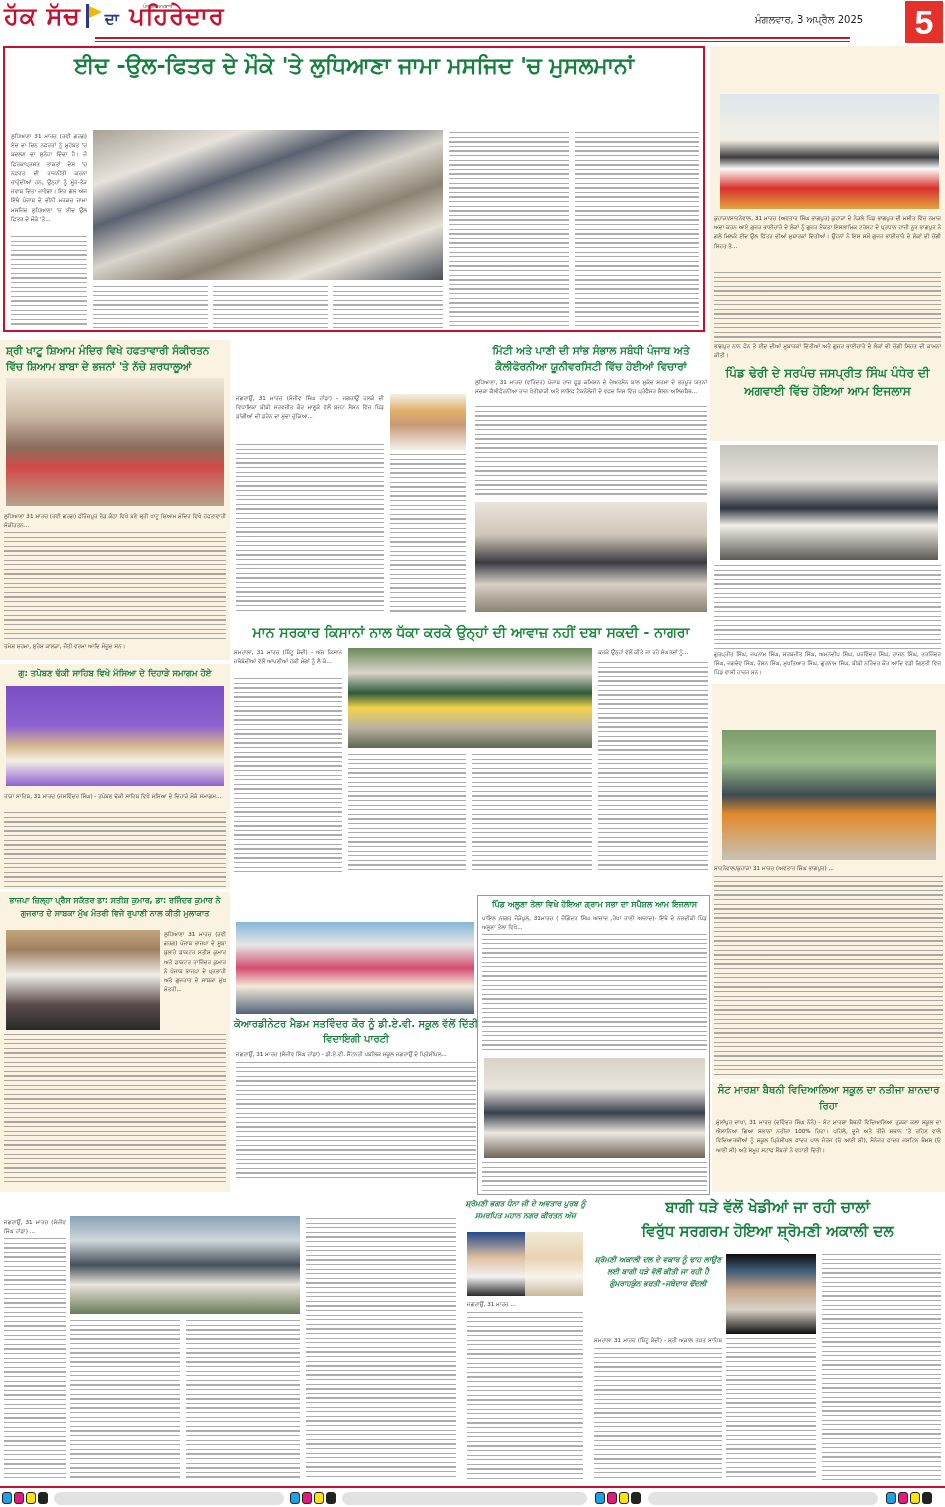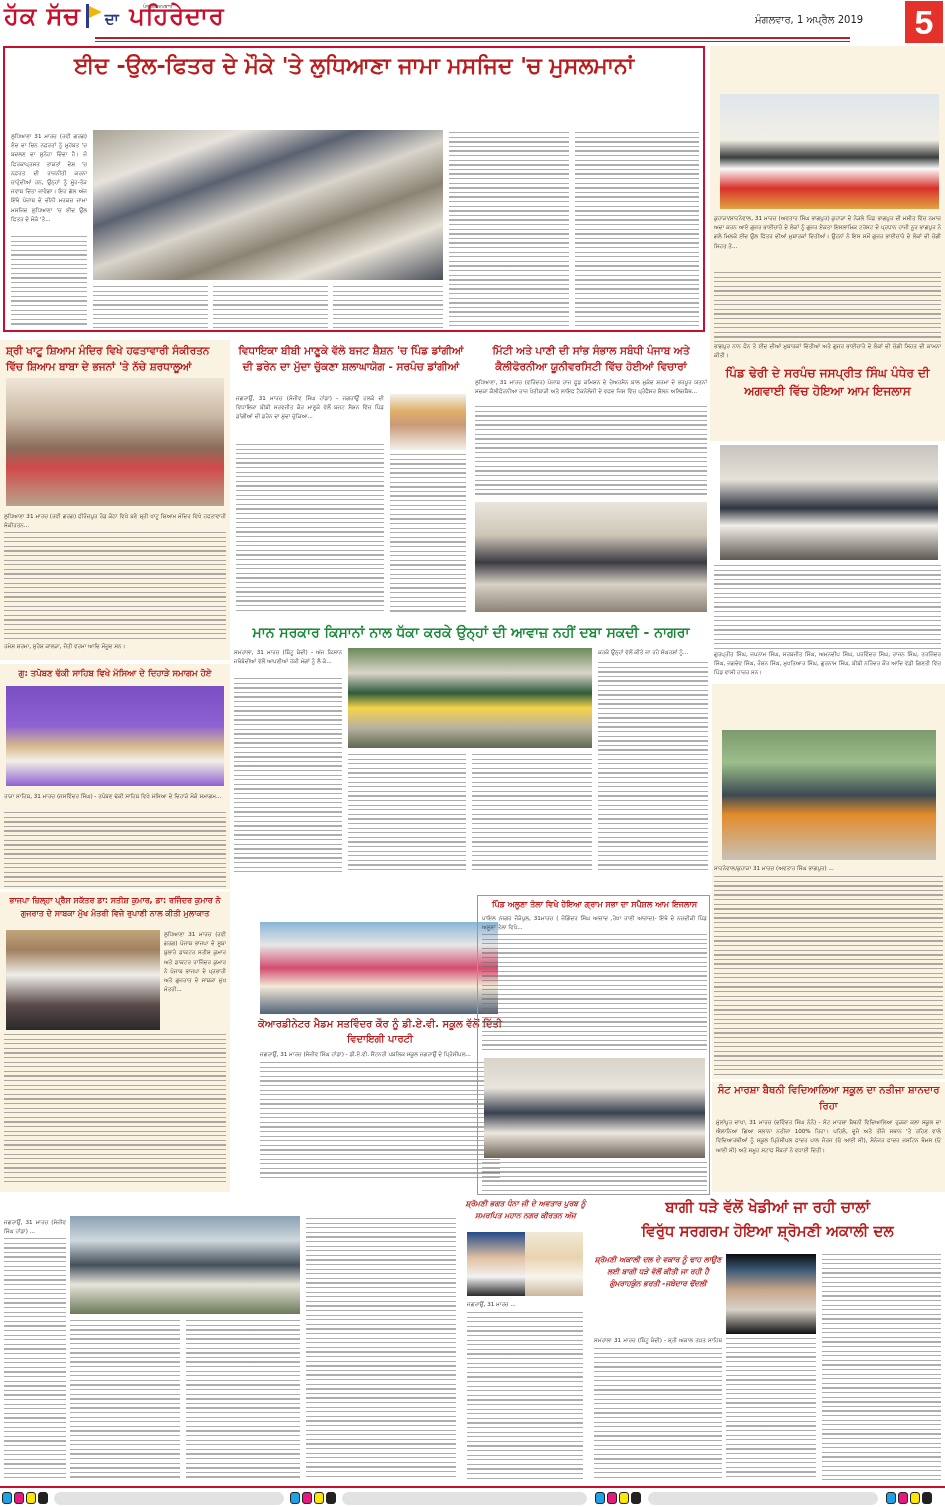--- a/index.html
+++ b/index.html
@@ -16,21 +16,21 @@
   .logo .mid { color: #2a3a8a; font-size: 15px; }
   .tagline { left: 143px; top: 3px; font-size: 5px; color: #555; }
   .rule1 { left: 95px; top: 37px; width: 755px; height: 2px; background: #b61e2a; }
   .rule2 { left: 95px; top: 41px; width: 755px; height: 1px; background: #b61e2a; }
   .dateline { left: 755px; top: 14px; font-size: 10px; color: #222; white-space: nowrap; }
   .pageno { left: 905px; top: 1px; width: 38px; height: 42px; background: #e4322b; color: #fff; font-weight: bold; font-size: 34px; text-align: center; line-height: 42px; font-family: "Liberation Sans", sans-serif; }
 
   
   .box { border: 1px solid #c8102e; }
   .cream { background: #fbf3e2; }
-  .headline { font-weight: bold; text-align: center; line-height: 1.25; color: #b91c1c; }
+  .headline { font-weight: bold; text-align: center; line-height: 1.25; color: #15803d; }
   .hl-green { color: #1a8a3a; }
   .hl-italic { font-style: italic; }
   .body-text { font-size: 5.6px; line-height: 9.2px; color: #333; text-align: justify; overflow: hidden; }
   .body-text:after { content: ""; }
   .lines { background: repeating-linear-gradient(180deg, #6a6a6a 0px, #6a6a6a 1.3px, transparent 1.3px, transparent 4.6px); opacity: .55; }
   .photo { overflow: hidden; }
 
   
   .ph-crowd { background: linear-gradient(160deg,#a8a294 0%,#e7e3dc 20%,#5b6170 35%,#d9d5cc 50%,#8b8373 65%,#e6e1d6 80%,#4a4f5a 100%); }
   .ph-mosque { background: linear-gradient(180deg,#dfe6ec 0%,#f3efe6 40%,#3c3d3f 55%,#fafafa 65%,#d9312c 82%,#e2a340 100%); }
@@ -56,21 +56,21 @@
 </head>
 <body>
 
 <div class="abs masthead">
   <div class="abs logo">
     <span>ਹੱਕ ਸੱਚ</span><span class="flag"></span><span class="mid">ਦਾ</span> <span>ਪਹਿਰੇਦਾਰ</span>
   </div>
   <div class="abs tagline">ਪੰਜਾਬੀ ਅਖ਼ਬਾਰ</div>
   <div class="abs rule1"></div>
   <div class="abs rule2"></div>
-  <div class="abs dateline">ਮੰਗਲਵਾਰ, 1 ਅਪ੍ਰੈਲ 2019</div>
+  <div class="abs dateline">ਮੰਗਲਵਾਰ, 3 ਅਪ੍ਰੈਲ 2025</div>
   <div class="abs pageno">5</div>
 </div>
 
 <div class="abs box" style="left:3px;top:46px;width:702px;height:286px;border-width:2px;">
   <div class="abs headline" style="left:0;top:4px;width:698px;font-size:22px;">ਈਦ -ਉਲ-ਫਿਤਰ ਦੇ ਮੌਕੇ 'ਤੇ ਲੁਧਿਆਣਾ ਜਾਮਾ ਮਸਜਿਦ 'ਚ ਮੁਸਲਮਾਨਾਂ</div>
   <div class="abs body-text" style="left:6px;top:84px;width:76px;height:100px;">ਲੁਧਿਆਣਾ 31 ਮਾਰਚ (ਰਵੀ ਗਰਗ) ਏਦ ਦਾ ਦਿਨ ਨਫ਼ਰਤਾਂ ਨੂੰ ਮੁਹੱਬਤ 'ਚ ਬਦਲਣ ਦਾ ਸੁਨੇਹਾ ਦਿੰਦਾ ਹੈ। ਜੋ ਫਿਰਕਾਪ੍ਰਸਤ ਤਾਕਤਾਂ ਦੇਸ਼ 'ਚ ਨਫ਼ਰਤ ਦੀ ਰਾਜਨੀਤੀ ਕਰਨਾ ਚਾਹੁੰਦੀਆਂ ਹਨ, ਉਨ੍ਹਾਂ ਨੂੰ ਮੂੰਹ-ਤੋੜ ਜਵਾਬ ਦਿੱਤਾ ਜਾਵੇਗਾ। ਇਹ ਗੱਲ ਅੱਜ ਇੱਥੇ ਪੰਜਾਬ ਦੇ ਦੀਨੀ ਮਰਕਜ਼ ਜਾਮਾ ਮਸਜਿਦ ਲੁਧਿਆਣਾ 'ਚ ਈਦ ਉਲ ਫਿਤਰ ਦੇ ਮੌਕੇ 'ਤੇ...</div>
   <div class="abs photo ph-crowd" style="left:88px;top:82px;width:350px;height:150px;"></div>
   <div class="abs lines" style="left:6px;top:188px;width:76px;height:90px;"></div>
   <div class="abs lines" style="left:88px;top:238px;width:115px;height:42px;"></div>
   <div class="abs lines" style="left:208px;top:238px;width:115px;height:42px;"></div>
@@ -89,21 +89,20 @@
 
 <div class="abs cream" style="left:0;top:340px;width:230px;height:320px;">
   <div class="abs headline" style="left:6px;top:2px;width:222px;font-size:10.5px;line-height:16px;text-align:left;">ਸ਼੍ਰੀ ਖਾਟੂ ਸ਼ਿਆਮ ਮੰਦਿਰ ਵਿਖੇ ਹਫਤਾਵਾਰੀ ਸੰਕੀਰਤਨ ਵਿੱਚ ਸ਼ਿਆਮ ਬਾਬਾ ਦੇ ਭਜਨਾਂ 'ਤੇ ਨੱਚੇ ਸ਼ਰਧਾਲੂਆਂ</div>
   <div class="abs photo ph-hall" style="left:6px;top:38px;width:218px;height:128px;"></div>
   <div class="abs body-text" style="left:4px;top:172px;width:222px;height:18px;">ਲੁਧਿਆਣਾ 31 ਮਾਰਚ (ਰਵੀ ਗਰਗ) ਫੀਰੋਜ਼ਪੁਰ ਰੋਡ ਕੋਠਾ ਵਿਖੇ ਬਣੇ ਸ਼੍ਰੀ ਖਾਟੂ ਸ਼ਿਆਮ ਮੰਦਿਰ ਵਿਖੇ ਹਫਤਾਵਾਰੀ ਸੰਕੀਰਤਨ...</div>
   <div class="abs lines" style="left:4px;top:192px;width:222px;height:108px;"></div>
   <div class="abs body-text" style="left:4px;top:302px;width:222px;height:10px;">ਰਮੇਸ਼ ਸ਼ਰਮਾ, ਸੁਰੇਸ਼ ਕਾਲੜਾ, ਜੋਤੀ ਵਰਮਾ ਆਦਿ ਮੌਜੂਦ ਸਨ।</div>
 </div>
 
 <div class="abs" style="left:232px;top:340px;width:238px;height:280px;">
-  <div class="abs headline" style="left:2px;top:2px;width:234px;font-size:10.5px;line-height:16px;">ਵਿਧਾਇਕਾ ਬੀਬੀ ਮਾਣੂਕੇ ਵੱਲੋ ਬਜਟ ਸ਼ੈਸ਼ਨ 'ਚ ਪਿੰਡ ਡਾਂਗੀਆਂ ਦੀ ਡਰੇਨ ਦਾ ਮੁੱਦਾ ਚੁੱਕਣਾ ਸ਼ਲਾਘਾਯੋਗ - ਸਰਪੰਚ ਡਾਂਗੀਆਂ</div>
   <div class="abs body-text" style="left:4px;top:54px;width:148px;height:46px;">ਜਗਰਾਉਂ, 31 ਮਾਰਚ (ਸੰਜੀਵ ਸਿੰਘ ਹਾਂਡਾ) - ਜਗਰਾਉਂ ਹਲਕੇ ਦੀ ਵਿਧਾਇਕਾ ਬੀਬੀ ਸਰਵਜੀਤ ਕੌਰ ਮਾਣੂਕੇ ਵੱਲੋਂ ਬਜਟ ਸੈਸ਼ਨ ਵਿੱਚ ਪਿੰਡ ਡਾਂਗੀਆਂ ਦੀ ਡਰੇਨ ਦਾ ਮੁੱਦਾ ਚੁੱਕਿਆ...</div>
   <div class="abs photo ph-portrait" style="left:158px;top:54px;width:76px;height:56px;background:linear-gradient(180deg,#f3f0ea 0%,#e0b06a 30%,#c99a78 55%,#f3f0ea 100%);"></div>
   <div class="abs lines" style="left:4px;top:104px;width:148px;height:170px;"></div>
   <div class="abs lines" style="left:158px;top:114px;width:76px;height:160px;"></div>
 </div>
 
 <div class="abs" style="left:473px;top:340px;width:236px;height:280px;">
   <div class="abs headline" style="left:0;top:2px;width:236px;font-size:10.5px;line-height:16px;">ਮਿੱਟੀ ਅਤੇ ਪਾਣੀ ਦੀ ਸਾਂਭ ਸੰਭਾਲ ਸਬੰਧੀ ਪੰਜਾਬ ਅਤੇ ਕੈਲੀਫੋਰਨੀਆ ਯੂਨੀਵਰਸਿਟੀ ਵਿੱਚ ਹੋਈਆਂ ਵਿਚਾਰਾਂ</div>
   <div class="abs body-text" style="left:2px;top:38px;width:232px;height:26px;">ਲੁਧਿਆਣਾ, 31 ਮਾਰਚ (ਵਰਿੰਦਰ) ਪੰਜਾਬ ਰਾਜ ਫੂਡ ਕਮਿਸ਼ਨ ਦੇ ਚੇਅਰਮੈਨ ਬਾਲ ਮੁਕੰਦ ਸ਼ਰਮਾ ਦੇ ਭਰਪੂਰ ਯਤਨਾਂ ਸਦਕਾ ਕੈਲੀਫੋਰਨੀਆ ਰਾਜ ਖੇਤੀਬਾੜੀ ਅਤੇ ਲਾਇਫ ਟੈਕਨੋਲੋਜੀ ਦੇ ਵਫਦ ਜਿਸ ਵਿੱਚ ਪ੍ਰੋਫੈਸਰ ਸ਼ੈਲਨ ਅਲਿਜ਼ਬੈਥ...</div>
   <div class="abs lines" style="left:2px;top:66px;width:232px;height:90px;"></div>
@@ -131,21 +130,21 @@
   <div class="abs body-text" style="left:4px;top:128px;width:222px;height:18px;">ਰਾੜਾ ਸਾਹਿਬ, 31 ਮਾਰਚ (ਜਸਵਿੰਦਰ ਸਿੰਘ) - ਤਪੋਬਣ ਢੱਕੀ ਸਾਹਿਬ ਵਿਖੇ ਮੱਸਿਆ ਦੇ ਦਿਹਾੜੇ ਮੌਕੇ ਸਮਾਗਮ...</div>
   <div class="abs lines" style="left:4px;top:148px;width:222px;height:75px;"></div>
 </div>
 
 <div class="abs cream" style="left:712px;top:684px;width:233px;height:395px;">
   <div class="abs photo ph-street" style="left:10px;top:46px;width:214px;height:130px;"></div>
   <div class="abs body-text" style="left:2px;top:180px;width:229px;height:10px;">ਸਾਹਨੇਵਾਲ/ਕੁਹਾੜਾ 31 ਮਾਰਚ (ਅਵਤਾਰ ਸਿੰਘ ਭਾਗਪੁਰ) ...</div>
   <div class="abs lines" style="left:2px;top:192px;width:229px;height:200px;"></div>
 </div>
 
-<div class="abs" style="left:232px;top:892px;width:248px;height:300px;margin-left:24px;">
+<div class="abs" style="left:232px;top:892px;width:248px;height:300px;">
   <div class="abs photo ph-party" style="left:4px;top:30px;width:238px;height:92px;"></div>
   <div class="abs headline" style="left:2px;top:124px;width:244px;font-size:10px;line-height:15px;">ਕੋਆਰਡੀਨੇਟਰ ਮੈਡਮ ਸਤਵਿੰਦਰ ਕੌਰ ਨੂੰ ਡੀ.ਏ.ਵੀ. ਸਕੂਲ ਵੱਲੋਂ ਦਿੱਤੀ ਵਿਦਾਇਗੀ ਪਾਰਟੀ</div>
   <div class="abs body-text" style="left:4px;top:158px;width:240px;height:10px;">ਜਗਰਾਉਂ, 31 ਮਾਰਚ (ਸੰਜੀਵ ਸਿੰਘ ਹਾਂਡਾ) - ਡੀ.ਏ.ਵੀ. ਸੈਂਟਨਰੀ ਪਬਲਿਕ ਸਕੂਲ ਜਗਰਾਉਂ ਦੇ ਪ੍ਰਿੰਸੀਪਲ...</div>
   <div class="abs lines" style="left:4px;top:170px;width:240px;height:120px;"></div>
 </div>
 
 <div class="abs box" style="left:477px;top:895px;width:233px;height:300px;border-color:#999;">
   <div class="abs headline" style="left:2px;top:4px;width:229px;font-size:8px;">ਪਿੰਡ ਅਲੂਣਾ ਤੋਲਾ ਵਿਖੇ ਹੋਇਆ ਗ੍ਰਾਮ ਸਭਾ ਦਾ ਸਪੈਸ਼ਲ ਆਮ ਇਜਲਾਸ</div>
   <div class="abs body-text" style="left:4px;top:18px;width:225px;height:18px;">ਪਾਇਲ /ਜਗਰ ਜੌੜੇਪੁਲ, 31ਮਾਰਚ ( ਜੋਗਿੰਦਰ ਸਿੰਘ ਆਜ਼ਾਦ ,ਰੇਖਾ ਰਾਣੀ ਆਜ਼ਾਦ)- ਇੱਥੇ ਦੇ ਨਜ਼ਦੀਕੀ ਪਿੰਡ ਅਲੂਣਾ ਤੋਲਾ ਵਿਖੇ...</div>
   <div class="abs lines" style="left:4px;top:38px;width:225px;height:120px;"></div>

